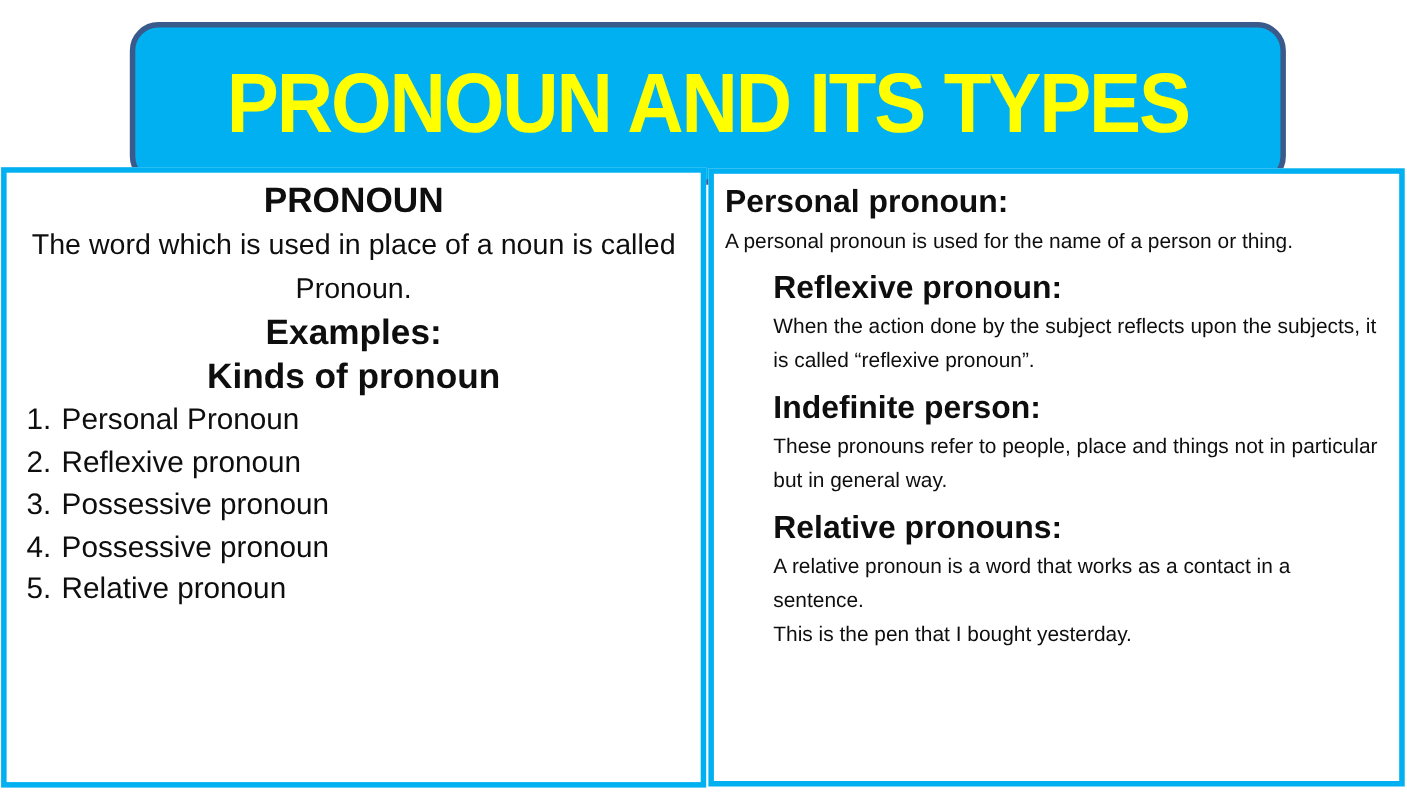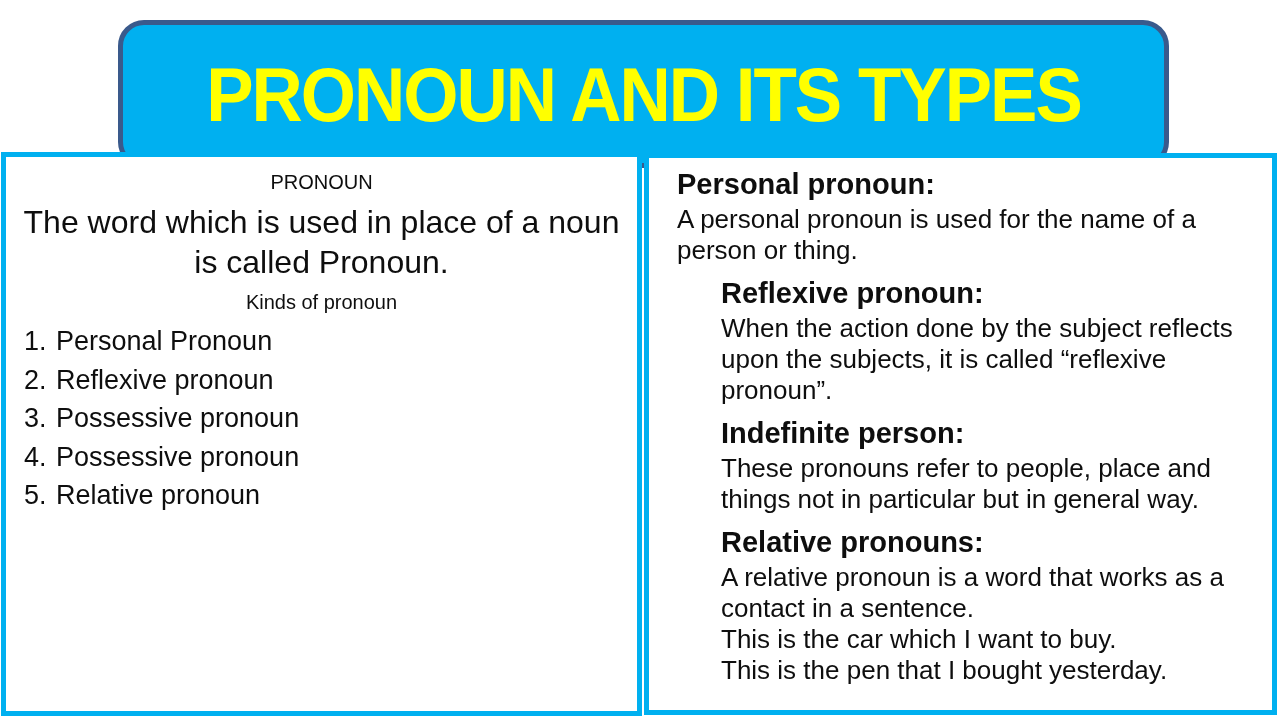--- a/index.html
+++ b/index.html
@@ -41,32 +41,32 @@
   }
   .panel-left {
     left: 1px; top: 152px;
     width: 641px; height: 564px;
     padding: 5px 6px 0 6px;
     text-align: center;
   }
   .panel-right {
     left: 644px; top: 153px;
     width: 633px; height: 562px;
-    padding: 6px 12px 0 28px;
+    padding: 6px 12px 0 10px;
     text-align: left;
   }
 
   
   .lp-heading {
-    font-size: 20px;
-    font-weight: normal;
+    font-size: 32px;
+    font-weight: bold;
     line-height: 40px;
   }
   .lp-text {
-    font-size: 32px;
+    font-size: 26px;
     line-height: 40px;
     text-align: center;
   }
   .kinds-list { margin-top: 0; text-align: left; }
   .kind-row {
     display: flex;
     font-size: 27px;
     line-height: 38.5px;
   }
   .kind-num {
@@ -76,34 +76,35 @@
   .kind-label { flex: 1; }
 
   
   .rp-section + .rp-section { margin-top: 7px; margin-left: 44px; }
   .rp-heading {
     font-size: 29px;
     font-weight: bold;
     line-height: 40px;
   }
   .rp-body {
-    font-size: 26px;
+    font-size: 19px;
     line-height: 31px;
   }
 </style>
 </head>
 <body>
 
 <div class="banner">
   <div class="banner-title">PRONOUN AND ITS TYPES</div>
 </div>
 
 <div class="panel panel-left">
   <div class="lp-heading">PRONOUN</div>
   <div class="lp-text">The word which is used in place of a noun is called Pronoun.</div>
+  <div class="lp-heading">Examples:</div>
   <div class="lp-heading">Kinds of pronoun</div>
   <div class="kinds-list" id="kinds-list">
   <div class="kind-row">
     <span class="kind-num">1.</span>
     <span class="kind-label">Personal Pronoun</span>
   </div>
 
   <div class="kind-row">
     <span class="kind-num">2.</span>
     <span class="kind-label">Reflexive pronoun</span>
@@ -138,16 +139,15 @@
     </section>
 
   <section class="rp-section">
     <h2 class="rp-heading">Indefinite person:</h2>
   <p class="rp-body">These pronouns refer to people, place and things not in particular but in general way.</p>
     </section>
 
   <section class="rp-section">
     <h2 class="rp-heading">Relative pronouns:</h2>
   <p class="rp-body">A relative pronoun is a word that works as a contact in a sentence.</p>
-      <p class="rp-body">This is the car which I want to buy.</p>
       <p class="rp-body">This is the pen that I bought yesterday.</p>
     </section>
 </div>
 
 </body></html>

